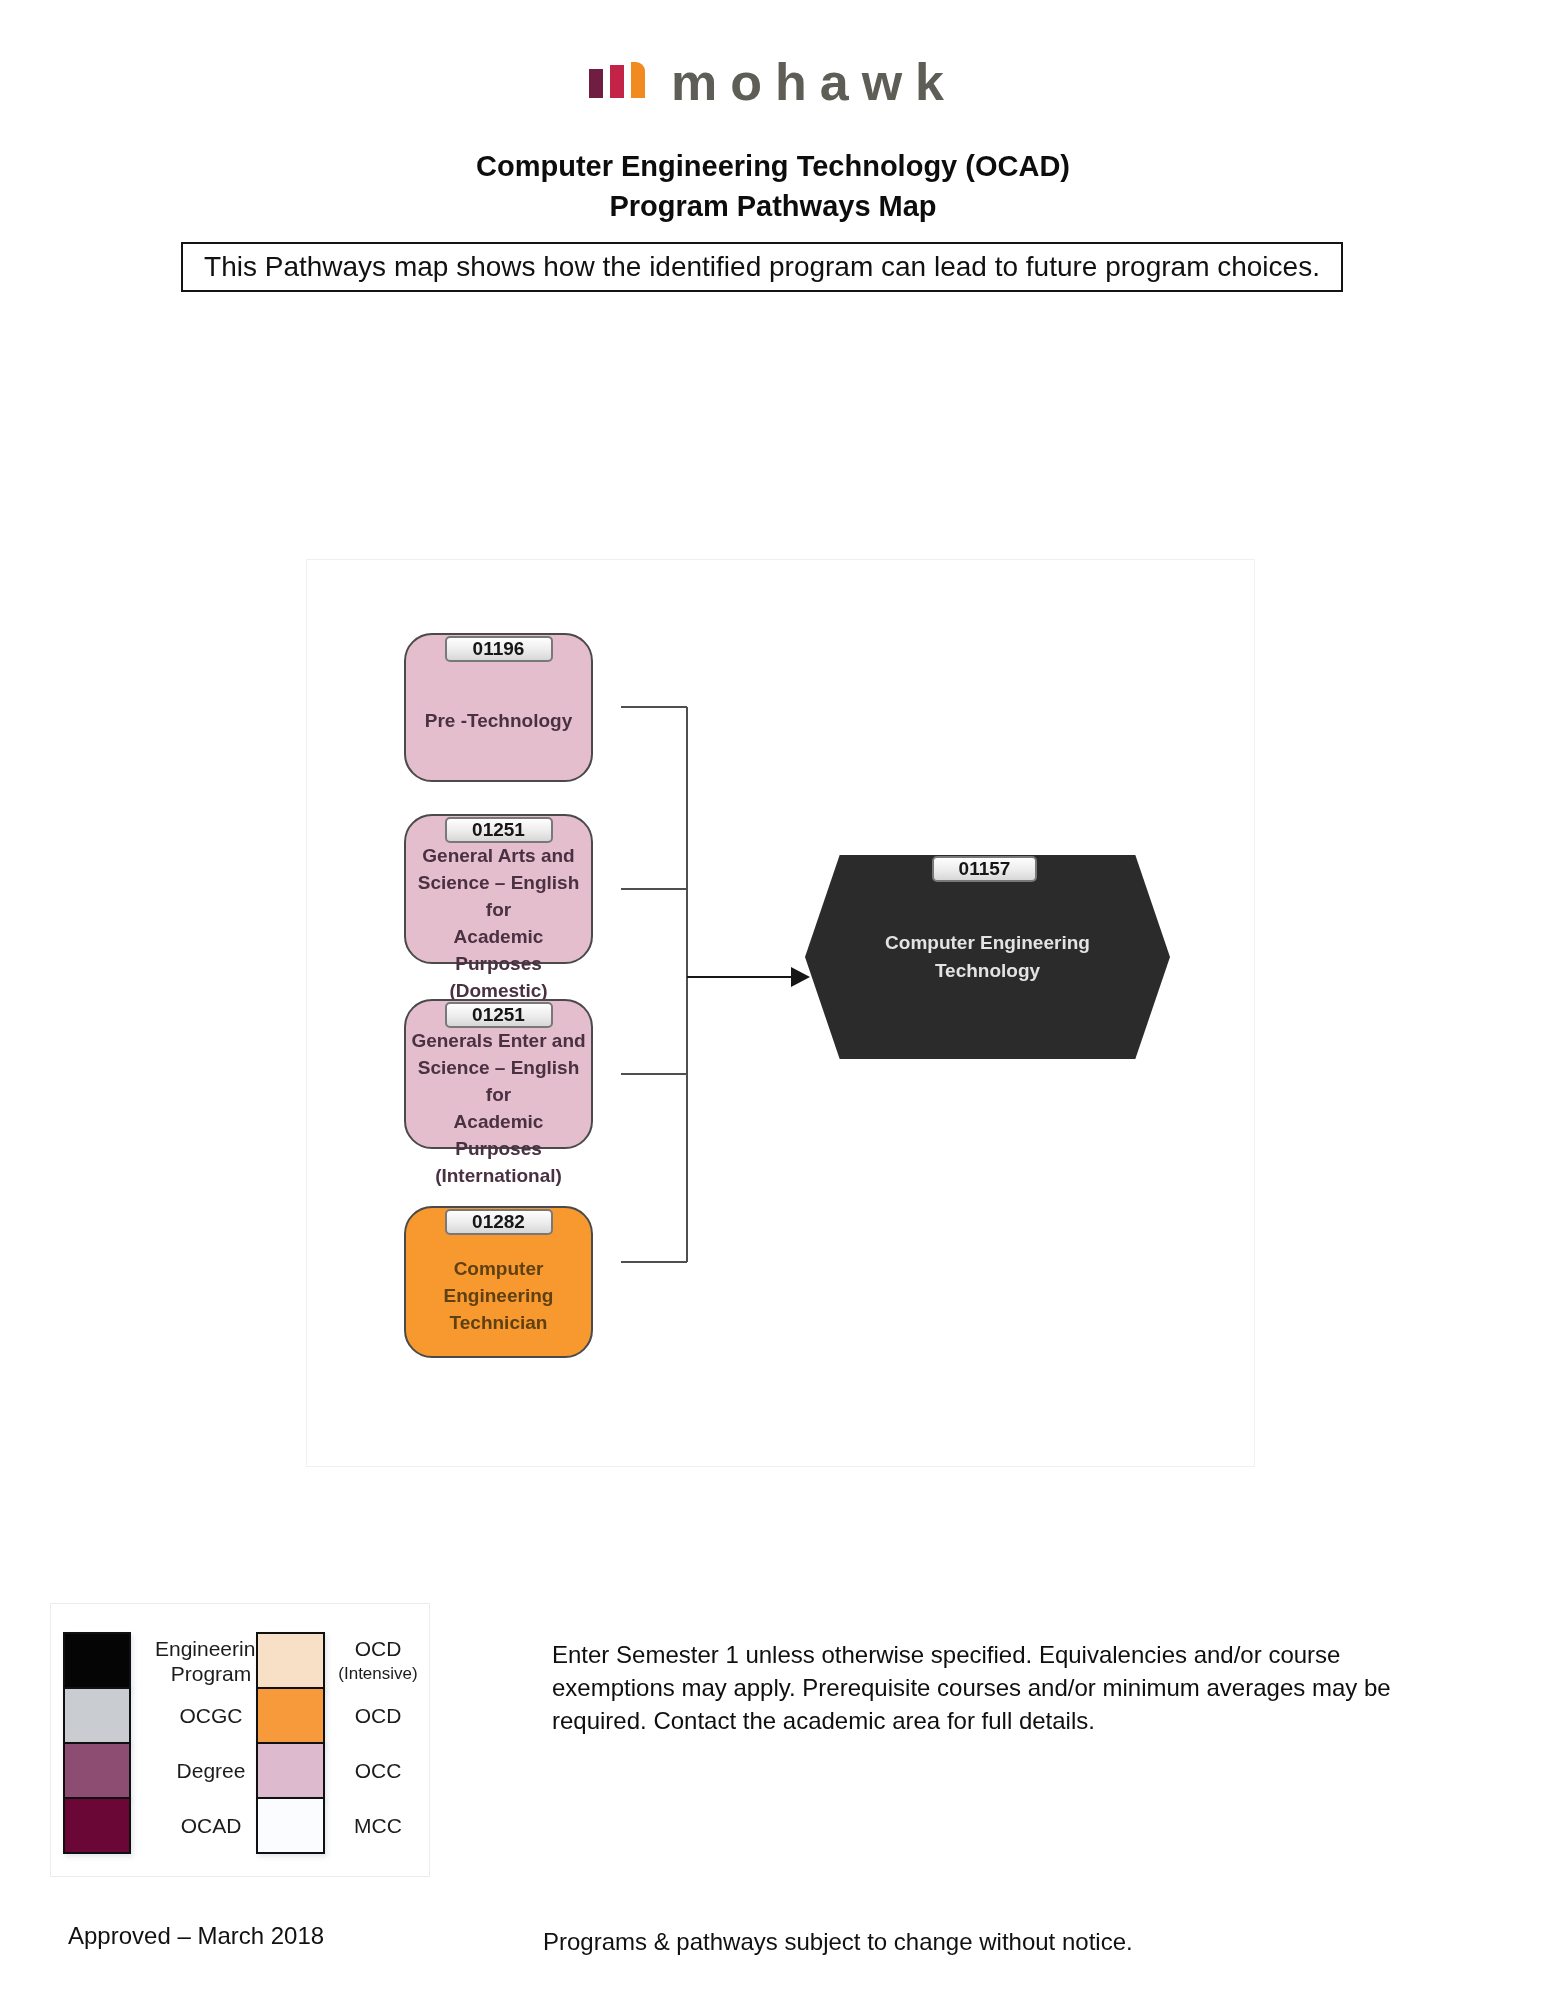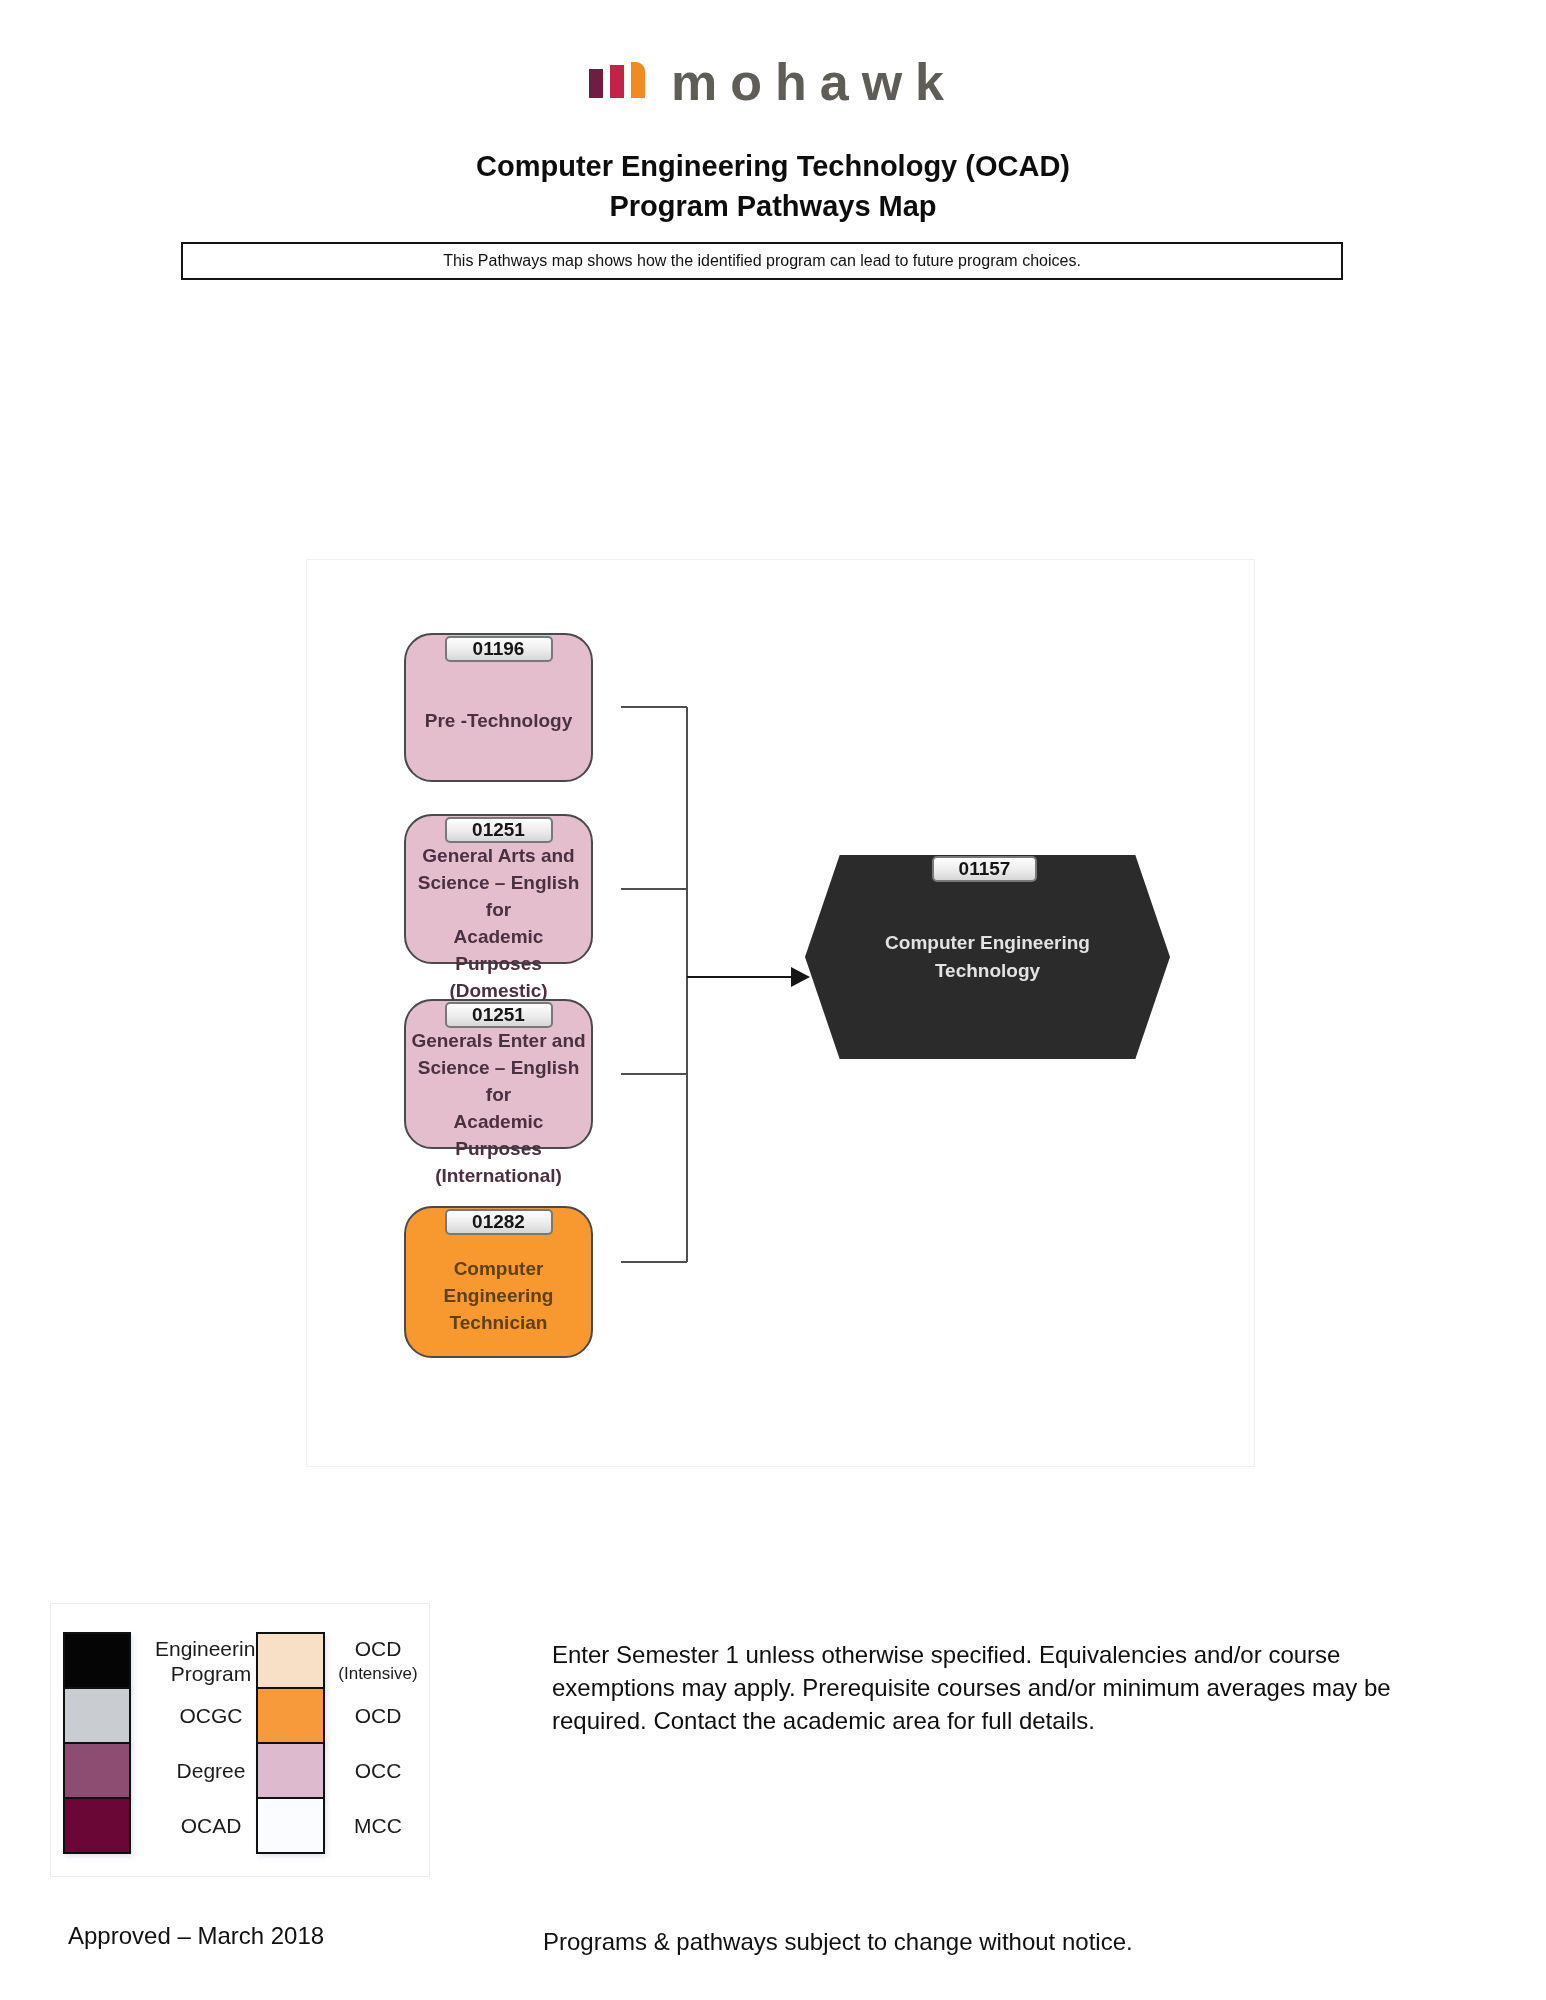--- a/index.html
+++ b/index.html
@@ -15,24 +15,24 @@
   .logo-bar { width:14px; }
   .logo-bar.b1 { height:29px; }
   .logo-bar.b2 { height:33px; }
   .logo-bar.b3 { height:36px; border-top-right-radius:9px; }
   .logo-word { font-size:52px; font-weight:bold; letter-spacing:13px;
     line-height:1; margin-bottom:-10px; }
 
   .title { position:absolute; top:146px; left:0; width:100%; text-align:center;
     font-weight:bold; font-size:29px; line-height:40px; color:#0d0d0d; }
 
-  .desc-box { position:absolute; left:181px; top:242px; width:1162px; height:38px;
+  .desc-box { position:absolute; left:181px; top:242px; width:1162px; height:50px;
     box-sizing:border-box; border:2px solid #141414;
     display:flex; align-items:center; justify-content:center;
-    font-size:16px; color:#111111; }
+    font-size:28px; color:#111111; }
 
   
   .diagram-frame { position:absolute; left:306px; top:559px; width:947px; height:906px;
     border:1px solid #f0f0f0; }
 
   svg.connectors { position:absolute; left:0; top:0; pointer-events:none; }
   .connectors line { stroke:#4f4f4f; stroke-width:2; fill:none; }
   .connectors .arrow-line { stroke:#161616; }
   .connectors .arrow-head { fill:#161616; stroke:none; }
 

